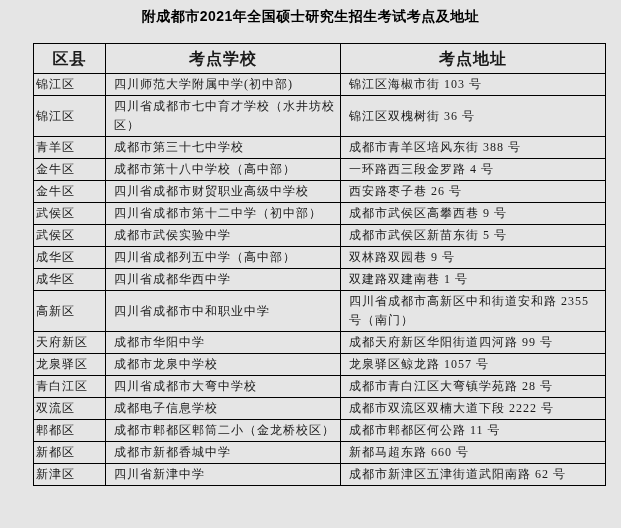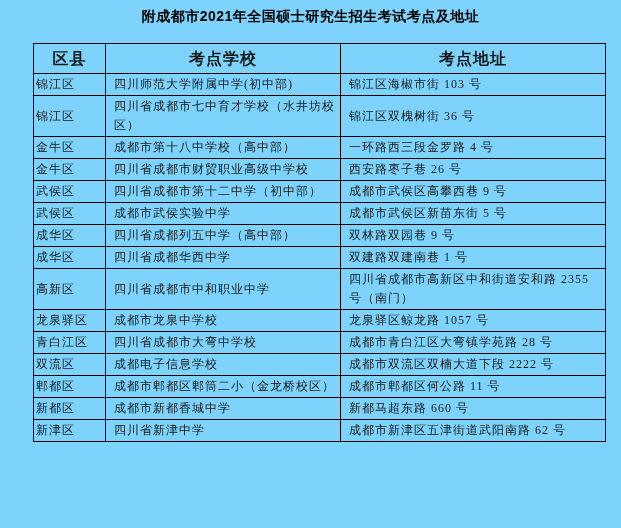--- a/index.html
+++ b/index.html
@@ -9,21 +9,21 @@
     width: 621px;
     height: 528px;
     overflow: hidden;
     font-family: "Liberation Serif", serif;
     color: #1a1a1a;
   }
   .page {
     position: relative;
     width: 621px;
     height: 528px;
-    background: #7dd3fc;
+    background: #e5e5e5;
   }
   .title {
     padding-top: 8px;
     text-align: center;
     font-family: "Liberation Sans", sans-serif;
     font-weight: bold;
     font-size: 14px;
     letter-spacing: 0.5px;
     color: #000000;
   }
@@ -87,20 +87,25 @@
           <td>锦江区</td>
           <td>四川师范大学附属中学(初中部)</td>
           <td>锦江区海椒市街 103 号</td>
         </tr>
         <tr>
           <td>锦江区</td>
           <td>四川省成都市七中育才学校（水井坊校区）</td>
           <td>锦江区双槐树街 36 号</td>
         </tr>
         <tr>
+          <td>青羊区</td>
+          <td>成都市第三十七中学校</td>
+          <td>成都市青羊区培风东街 388 号</td>
+        </tr>
+        <tr>
           <td>金牛区</td>
           <td>成都市第十八中学校（高中部）</td>
           <td>一环路西三段金罗路 4 号</td>
         </tr>
         <tr>
           <td>金牛区</td>
           <td>四川省成都市财贸职业高级中学校</td>
           <td>西安路枣子巷 26 号</td>
         </tr>
         <tr>
@@ -120,20 +125,25 @@
         </tr>
         <tr>
           <td>成华区</td>
           <td>四川省成都华西中学</td>
           <td>双建路双建南巷 1 号</td>
         </tr>
         <tr>
           <td>高新区</td>
           <td>四川省成都市中和职业中学</td>
           <td>四川省成都市高新区中和街道安和路 2355 号（南门）</td>
+        </tr>
+        <tr>
+          <td>天府新区</td>
+          <td>成都市华阳中学</td>
+          <td>成都天府新区华阳街道四河路 99 号</td>
         </tr>
         <tr>
           <td>龙泉驿区</td>
           <td>成都市龙泉中学校</td>
           <td>龙泉驿区鲸龙路 1057 号</td>
         </tr>
         <tr>
           <td>青白江区</td>
           <td>四川省成都市大弯中学校</td>
           <td>成都市青白江区大弯镇学苑路 28 号</td>

